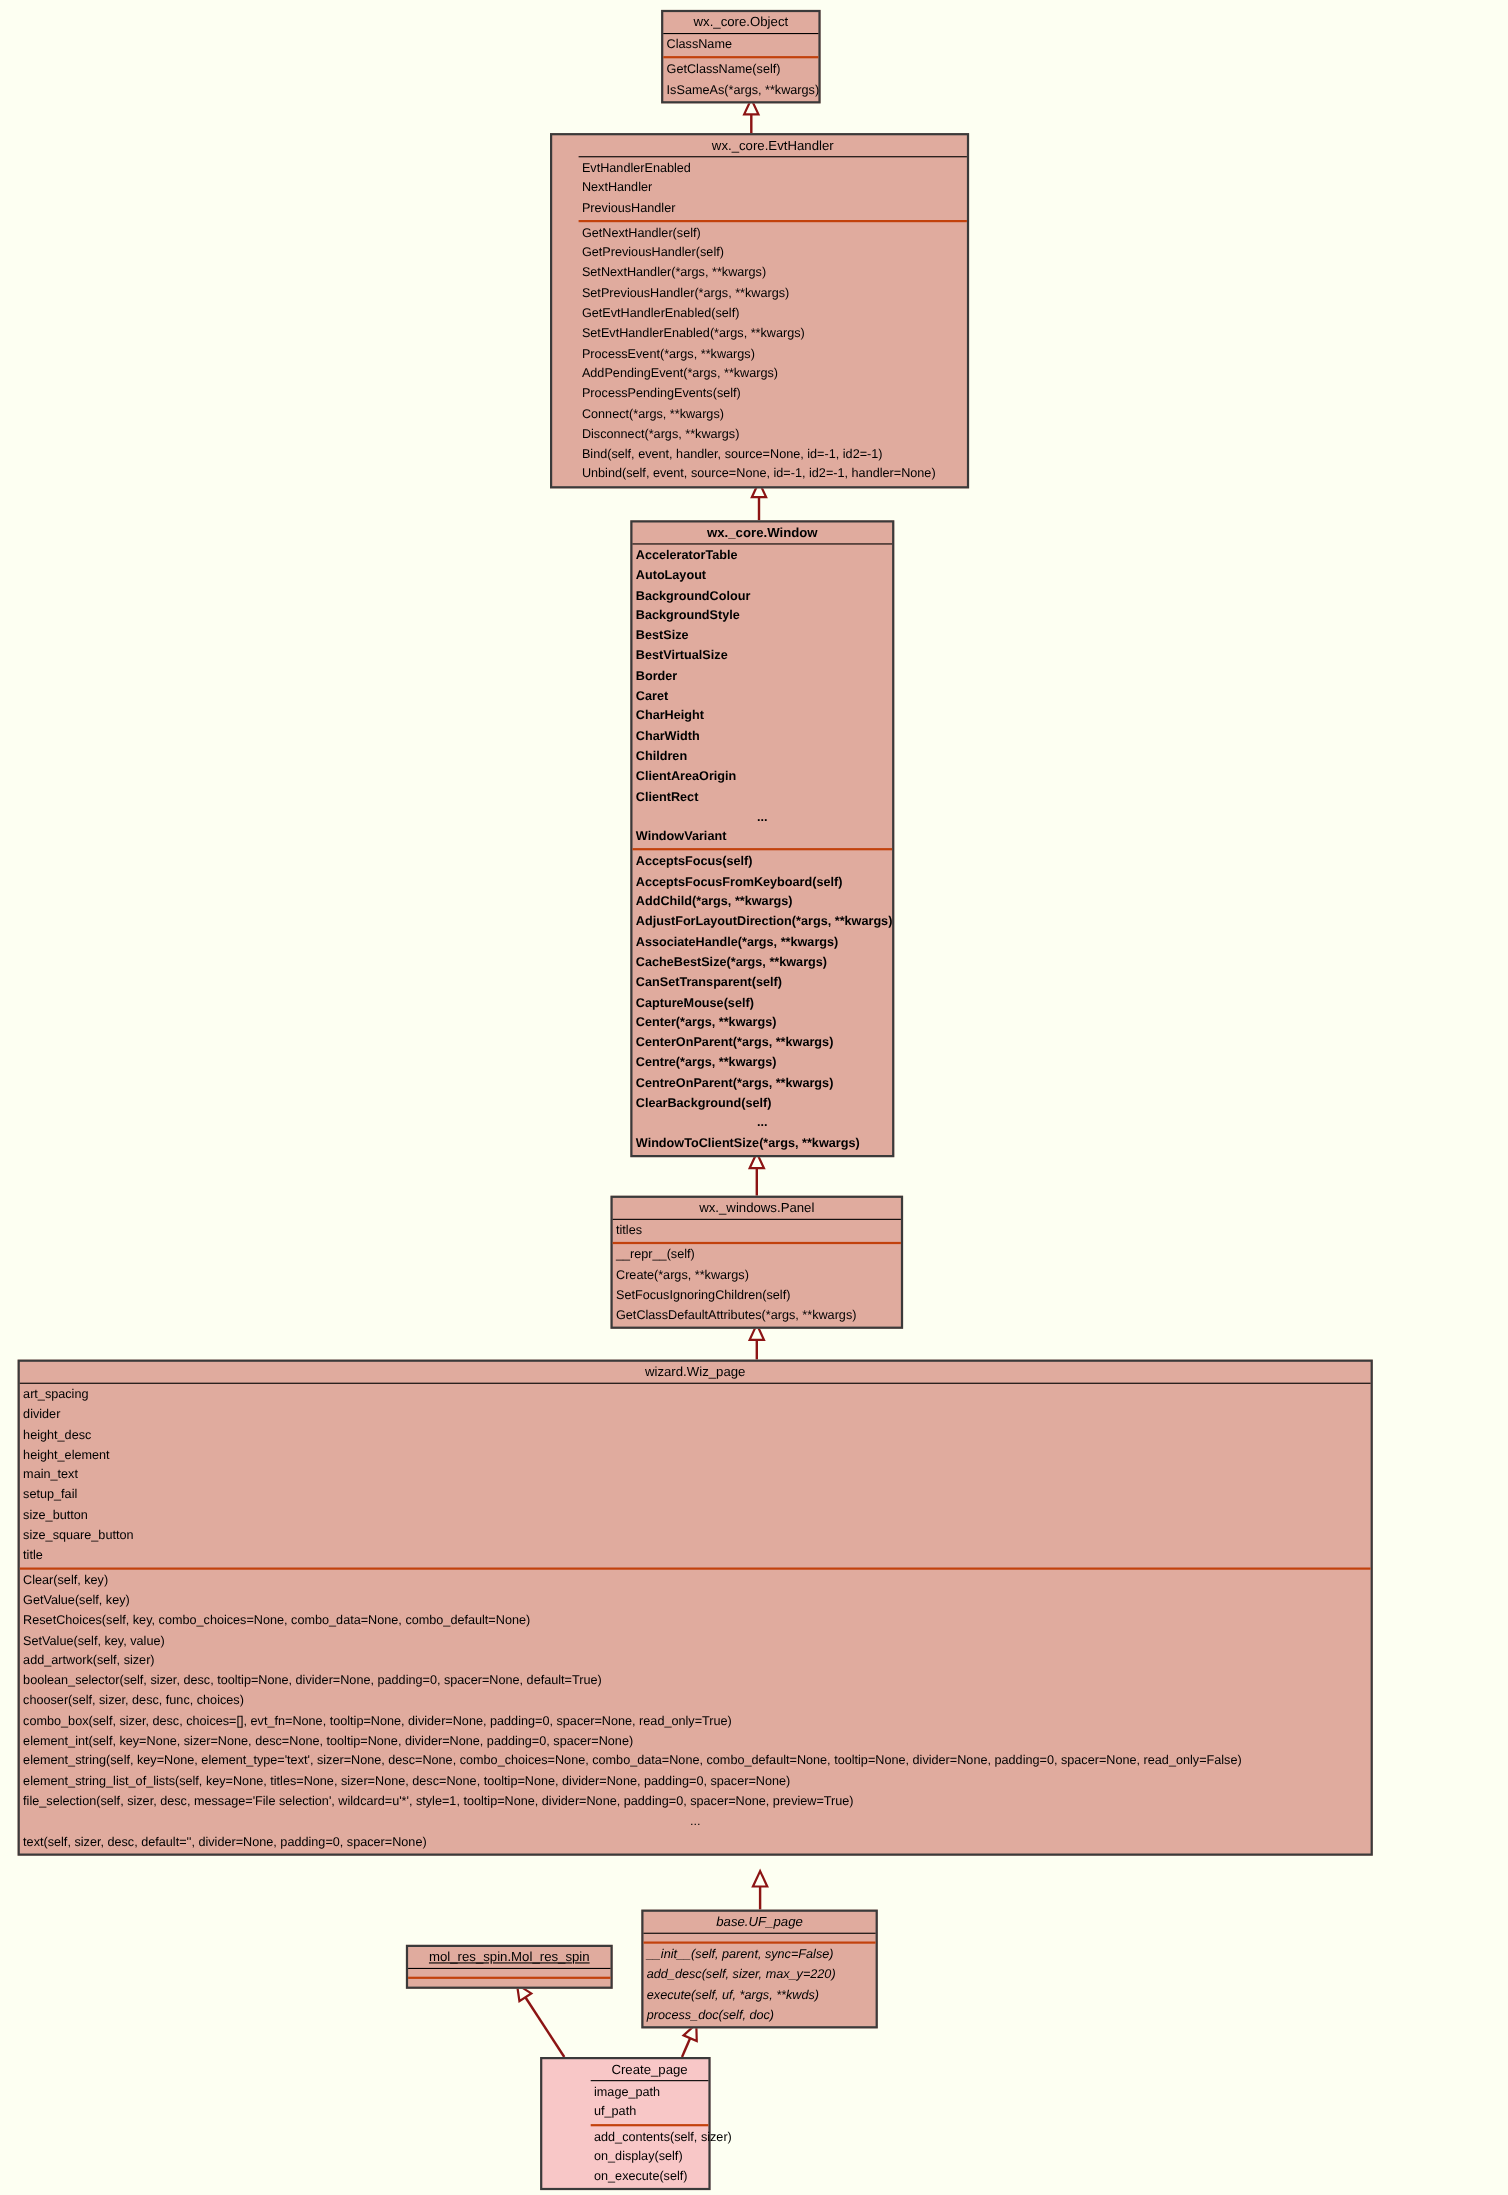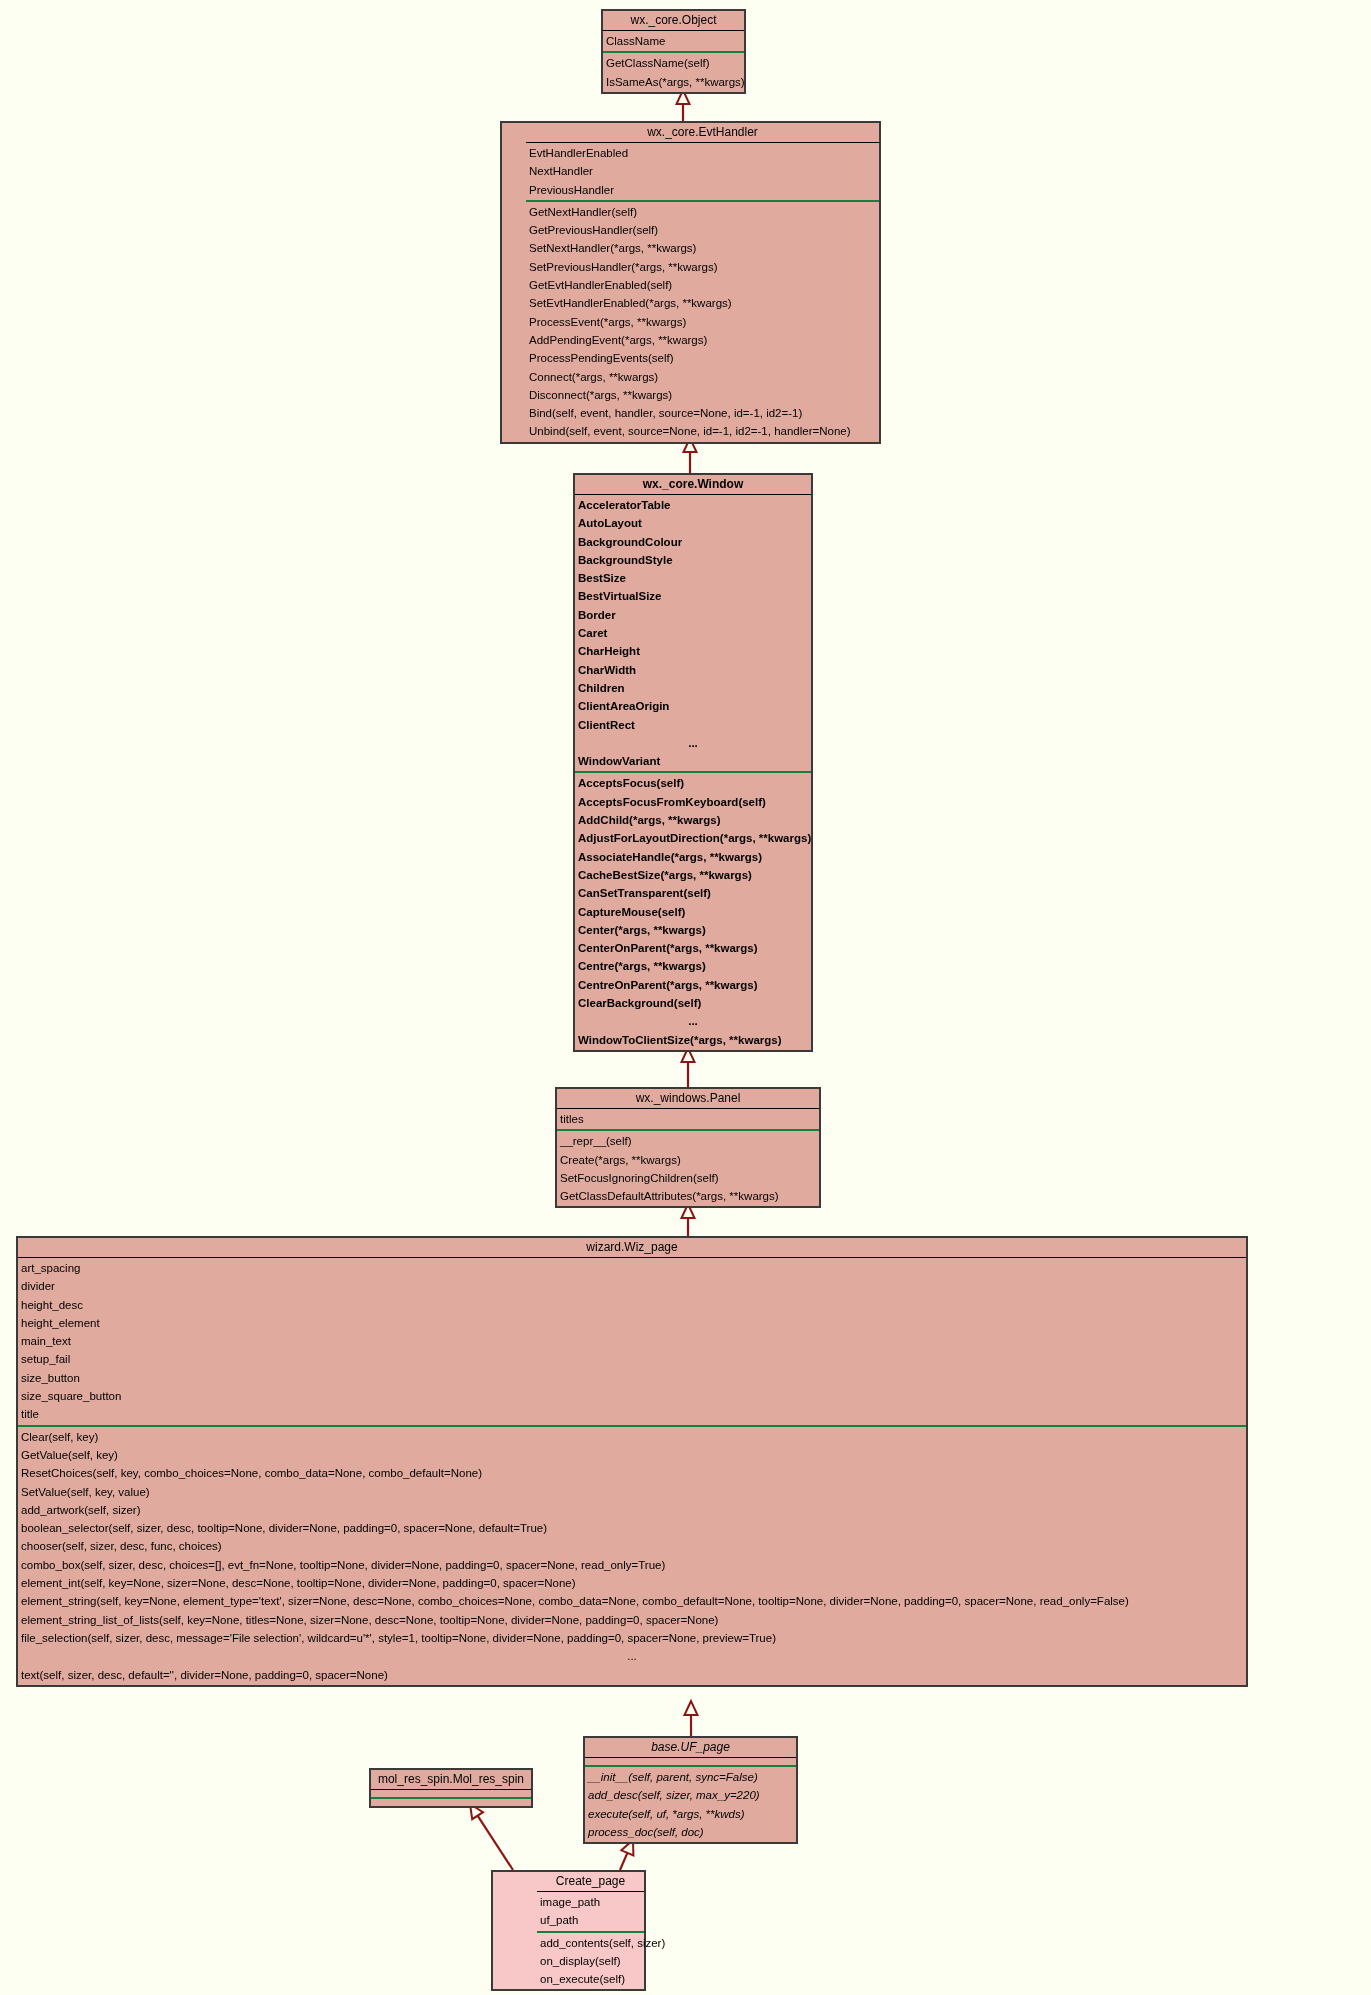--- a/index.html
+++ b/index.html
@@ -18,31 +18,31 @@
     box-sizing:border-box;
     font-size:11.5px;
     white-space:nowrap;
   }
   .classbox.highlight{background:var(--highlight-fill,#f8c7c7);padding-left:44px;}
   .hdr{
     height:19px;line-height:19px;text-align:center;
     font-size:12px;overflow:hidden;
   }
   .attrs{border-top:1px solid #000;min-height:5px;padding:1px 0;}
-  .methods{border-top:2px solid #15803d;min-height:5px;padding:1px 0;}
+  .methods{border-top:2px solid #c2410c;min-height:5px;padding:1px 0;}
   .row{height:18.3px;line-height:18.3px;padding-left:3px;}
   .row.ellipsis{text-align:center;padding-left:0;}
   
   #box-object     {left:601px;top:9px;   width:145px;}
   #box-evthandler {left:500px;top:121px; width:381px;padding-left:24px;}
   #box-window     {left:573px;top:473px; width:240px;font-weight:bold;}
   #box-panel      {left:555px;top:1087px;width:266px;}
   #box-wizpage    {left:16px; top:1236px;width:1232px;}
   #box-ufpage     {left:583px;top:1736px;width:215px;font-style:italic;}
-  #box-molresspin {left:369px;top:1768px;width:164px;}
+  #box-molresspin {left:369px;top:1768px;width:188px;text-decoration:underline;}
   #box-createpage {left:491px;top:1870px;width:155px;}
   .arrow-line{stroke:var(--arrow,#8c1414);stroke-width:2.2;fill:none;}
   .arrow-head{stroke:var(--arrow,#8c1414);stroke-width:2;fill:var(--bg,#fdfff2);}
 </style>
 </head>
 <body style="--bg: #fdfff2; --box-fill: #e0ab9e; --highlight-fill: #f8c7c7; --arrow: #8c1414;">
 
 <div class="canvas">
 
   <svg class="arrows" width="1371" height="1995">

